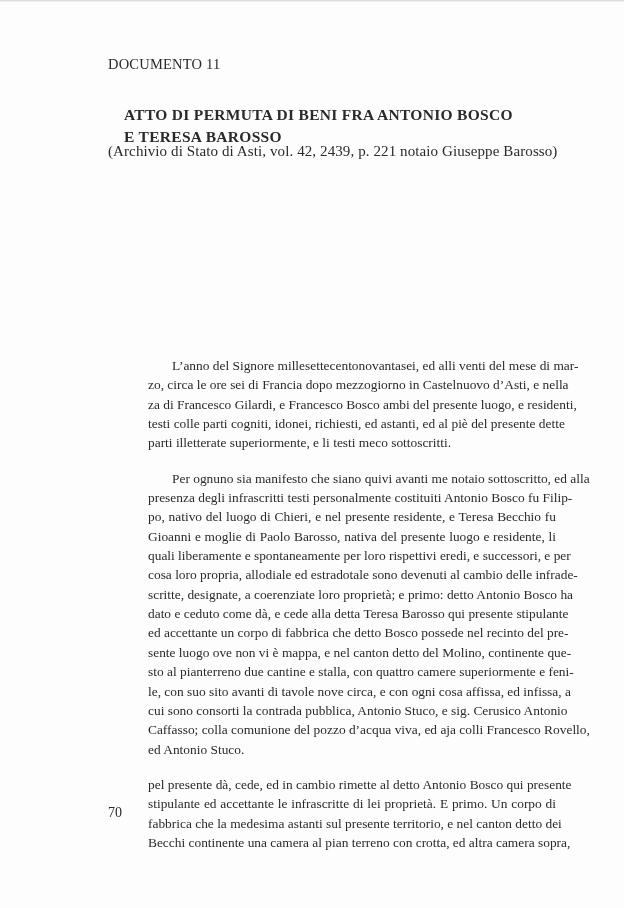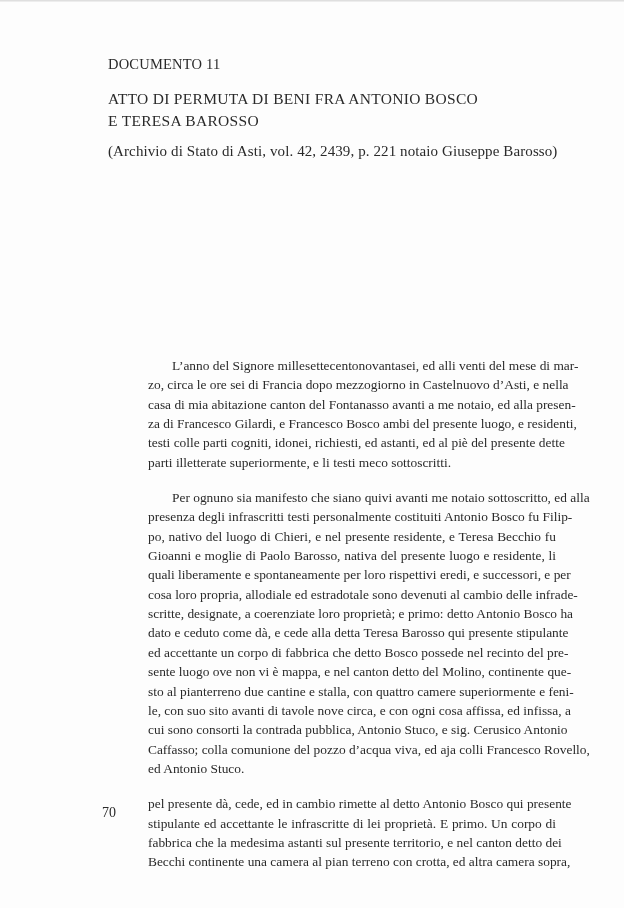--- a/index.html
+++ b/index.html
@@ -14,36 +14,36 @@
       position: absolute; left: 0; top: 0; width: 624px; height: 2px;
       background: linear-gradient(#d8d8d8, #f4f4f4);
     }
     .doc-label {
       position: absolute; left: 108px; top: 56px;
       font-size: 14.5px; letter-spacing: 0.2px;
     }
     .title {
       position: absolute; left: 108px; top: 88px;
       font-size: 15.5px; line-height: 22px; letter-spacing: 0.3px;
-      margin: 0; font-weight: normal;
+      margin: 16px; font-weight: bold;
     }
     .citation {
       position: absolute; left: 108px; top: 143px;
       font-size: 15px; letter-spacing: 0.1px; white-space: nowrap;
     }
     .body-text {
       position: absolute; left: 108px; top: 340px; width: 464px;
       font-size: 13.4px; line-height: 19.35px;
       text-align: justify; hyphens: manual;
     }
     .body-text p { margin: 16px; text-indent: 24px; }
     .line { display: block; text-align: justify; text-align-last: justify; white-space: nowrap; }
     .line.last { text-align-last: left; }
     .page-number {
-      position: absolute; left: 102px; top: 805px;
+      position: absolute; left: 108px; top: 805px;
       font-size: 14px;
     }
   </style>
 </head>
 <body>
 
 <div class="page-edge"></div>
 
 <div class="doc-label">DOCUMENTO 11</div>
 
@@ -51,21 +51,20 @@
   <span class="line last">ATTO DI PERMUTA DI BENI FRA ANTONIO BOSCO</span>
   <span class="line last">E TERESA BAROSSO</span>
 </h1>
 
 <div class="citation">(Archivio di Stato di Asti, vol. 42, 2439, p. 221 notaio Giuseppe Barosso)</div>
 
 <div class="body-text">
   <p>
     <span class="line" style="padding-left: 24px;">L’anno del Signore millesettecentonovantasei, ed alli venti del mese di mar-</span>
     <span class="line">zo, circa le ore sei di Francia dopo mezzogiorno in Castelnuovo d’Asti, e nella</span>
-    <span class="line">casa di mia abitazione canton del Fontanasso avanti a me notaio, ed alla presen-</span>
     <span class="line">za di Francesco Gilardi, e Francesco Bosco ambi del presente luogo, e residenti,</span>
     <span class="line">testi colle parti cogniti, idonei, richiesti, ed astanti, ed al piè del presente dette</span>
     <span class="line last">parti illetterate superiormente, e li testi meco sottoscritti.</span>
   </p>
   <p>
     <span class="line" style="padding-left: 24px;">Per ognuno sia manifesto che siano quivi avanti me notaio sottoscritto, ed alla</span>
     <span class="line">presenza degli infrascritti testi personalmente costituiti Antonio Bosco fu Filip-</span>
     <span class="line">po, nativo del luogo di Chieri, e nel presente residente, e Teresa Becchio fu</span>
     <span class="line">Gioanni e moglie di Paolo Barosso, nativa del presente luogo e residente, li</span>
     <span class="line">quali liberamente e spontaneamente per loro rispettivi eredi, e successori, e per</span>

